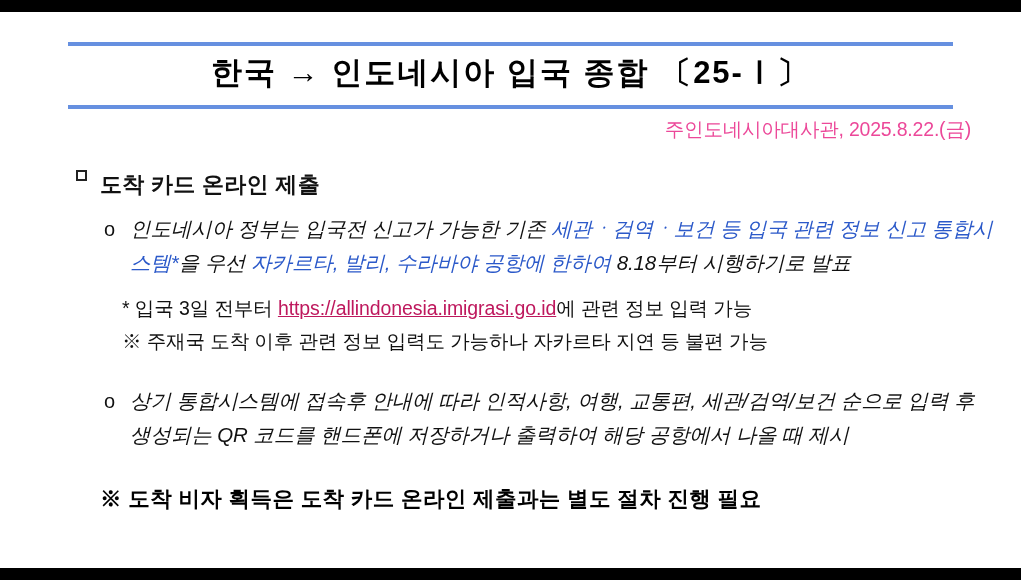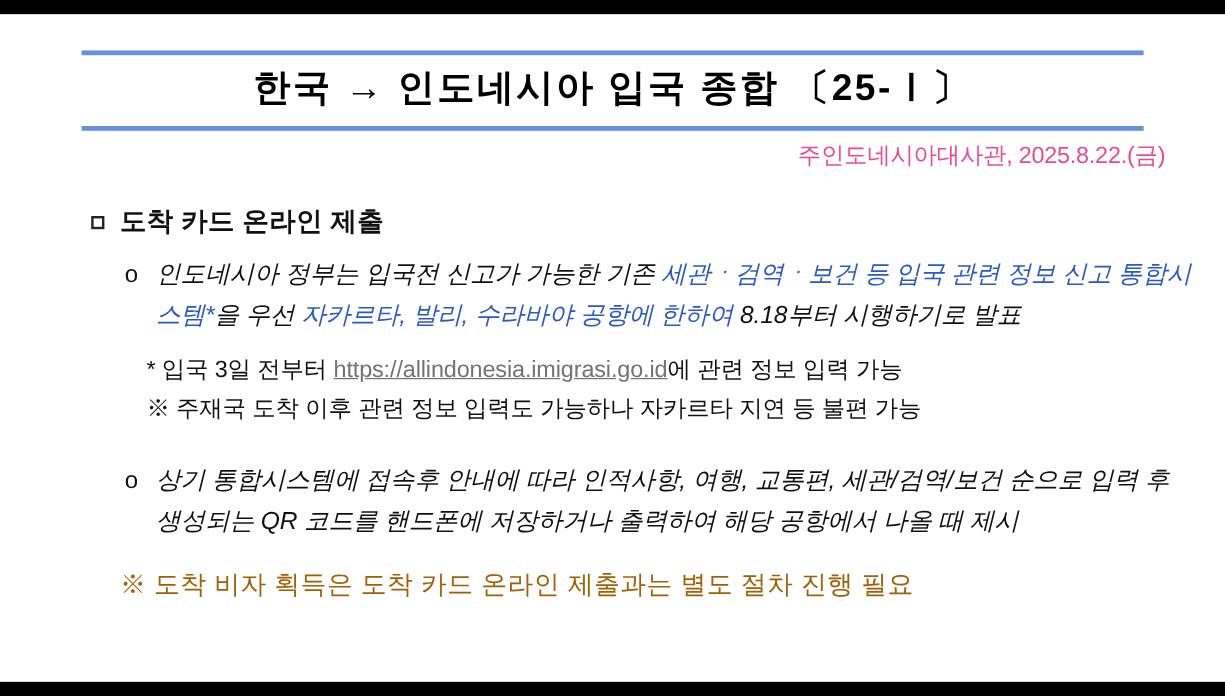--- a/index.html
+++ b/index.html
@@ -83,21 +83,21 @@
     top: 158px;
     width: 920px;
   }
   .section-heading {
     font-size: 22px;
     font-weight: bold;
     color: #111111;
     letter-spacing: 0.3px;
     margin-bottom: 12px;
     display: flex;
-    align-items: center;
+    align-items: flex-start;
     gap: 13px;
   }
   .sq-bullet {
     display: inline-block;
     width: 11px;
     height: 11px;
     border: 2px solid #222222;
     box-sizing: border-box;
     background: transparent;
     position: relative;
@@ -135,29 +135,29 @@
     padding-left: 46px;
     font-size: 19.5px;
     line-height: 33px;
     color: #111111;
     letter-spacing: -0.1px;
   }
   .sub-line {
     white-space: nowrap;
   }
   .link {
-    color: #737373;
+    color: #be185d;
     text-decoration: underline;
   }
   .note {
-    margin-top: 20px;
+    margin-top: 32px;
     padding-left: 24px;
     font-size: 21.5px;
-    font-weight: normal;
-    color: #a16207;
+    font-weight: bold;
+    color: #000000;
     letter-spacing: 0.4px;
   }
 </style>
 </head>
 <body>
 
 <div class="page">
   <div class="letterbox-top"></div>
   <div class="letterbox-bottom"></div>
 

